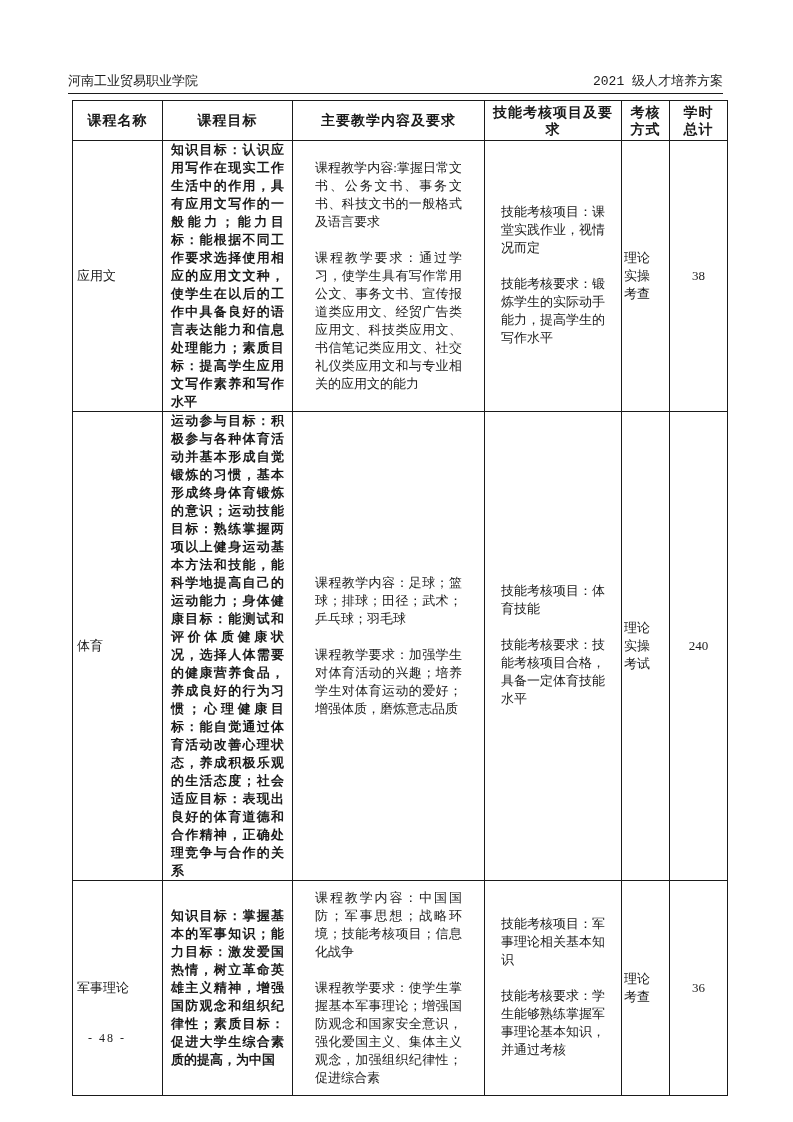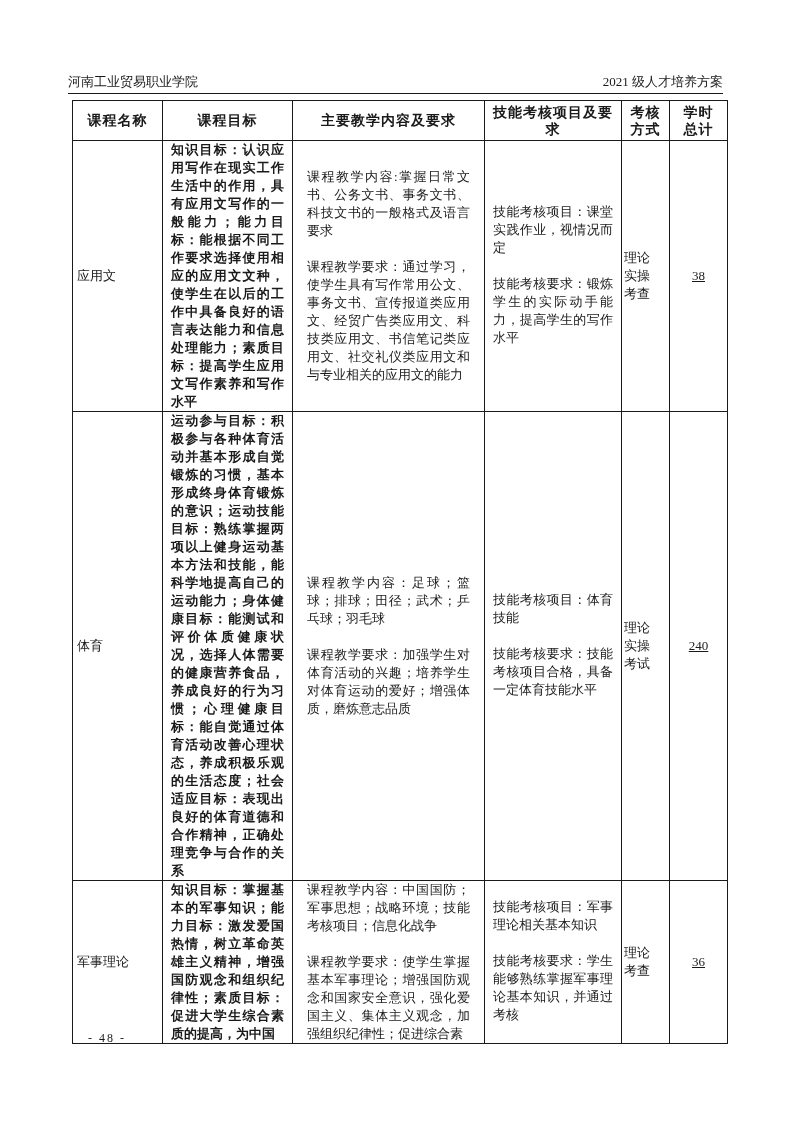--- a/index.html
+++ b/index.html
@@ -17,20 +17,21 @@
     overflow: hidden;
   }
   .page-header {
     position: absolute;
     left: 68px; top: 74px;
     width: 655px;
     display: flex;
     justify-content: space-between;
     font-size: 13px;
     line-height: 16px;
+    font-family: Liberation Mono, monospace;
   }
   .header-rule {
     position: absolute;
     left: 68px; top: 93px;
     width: 655px; height: 1px;
     background: #1a1a1a;
   }
   table.courses {
     position: absolute;
     left: 72px; top: 100px;
@@ -51,23 +52,23 @@
     text-align: center;
     letter-spacing: 1px;
     line-height: 17px;
     padding: 2px 2px;
   }
   td.c-name   { text-align: left; padding: 0 4px; }
   td.c-obj    { text-align: justify; padding: 0 8px; font-weight: bold; }
   td.c-cont   { text-align: justify; padding: 0 14px; }
   td.c-assess { text-align: justify; padding: 8px 8px; font-family: Liberation Mono, monospace; }
   td.c-method { text-align: left; padding: 0 2px; line-height: 19px; }
-  td.c-hours  { text-align: center; padding: 0 2px; text-decoration: underline; }
+  td.c-hours  { text-align: center; padding: 0 2px; }
   .pre { white-space: pre-line; }
-  .cell-block { margin: 0; }
+  .cell-block { margin: 8px; }
   .cell-block + .cell-block { margin-top: 18px; }
   .page-footer {
     position: absolute;
     left: 88px; top: 1031px;
     font-size: 12px;
     letter-spacing: 2px;
   }
 </style>
 </head>
 <body>

